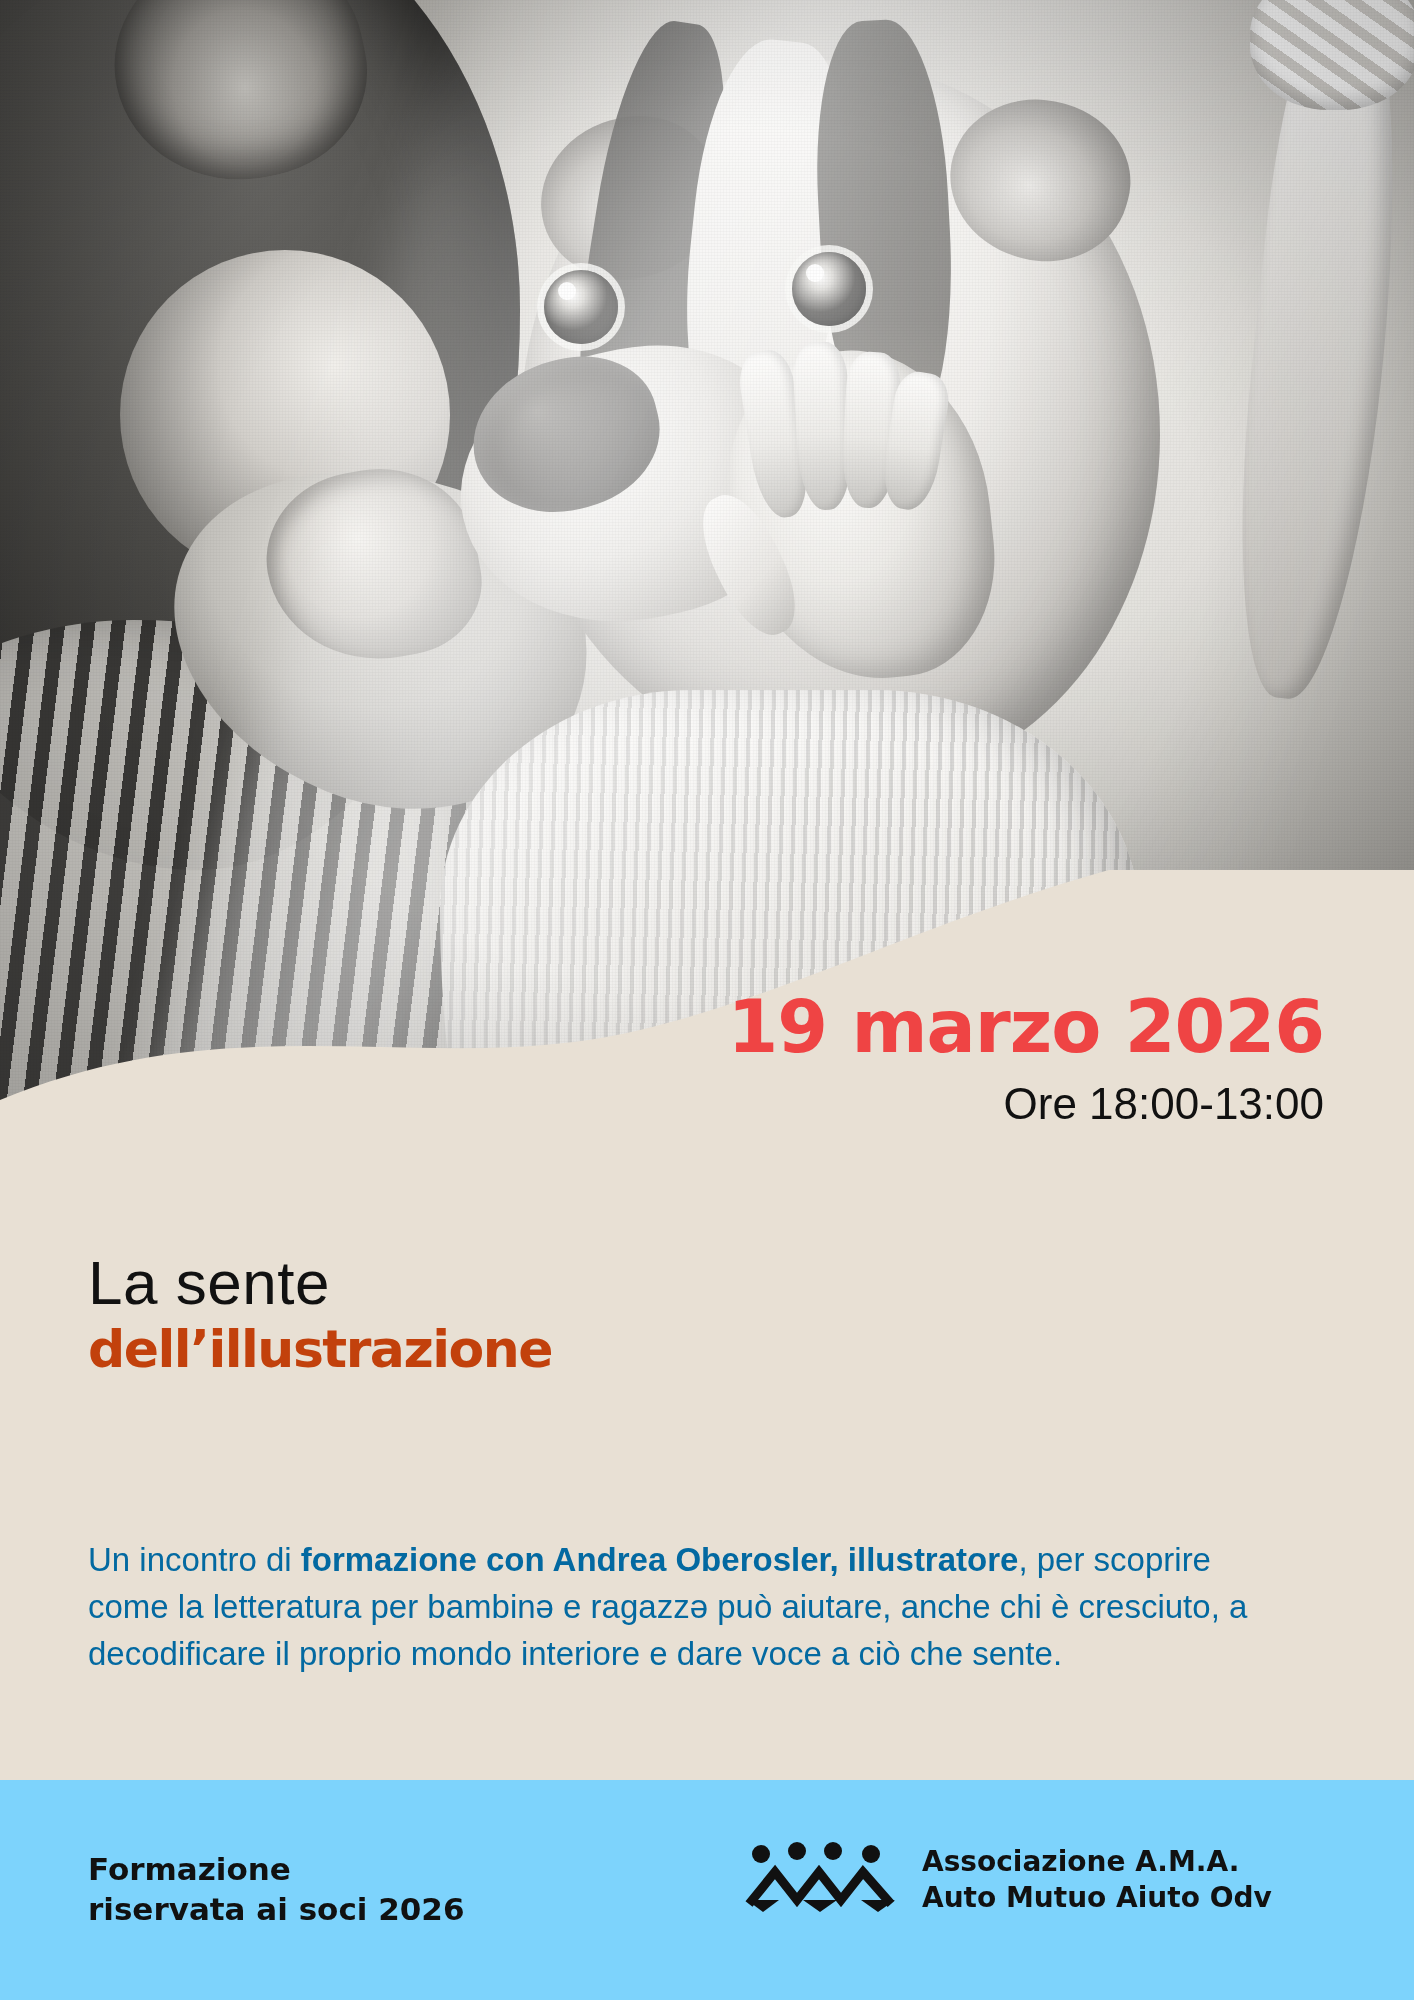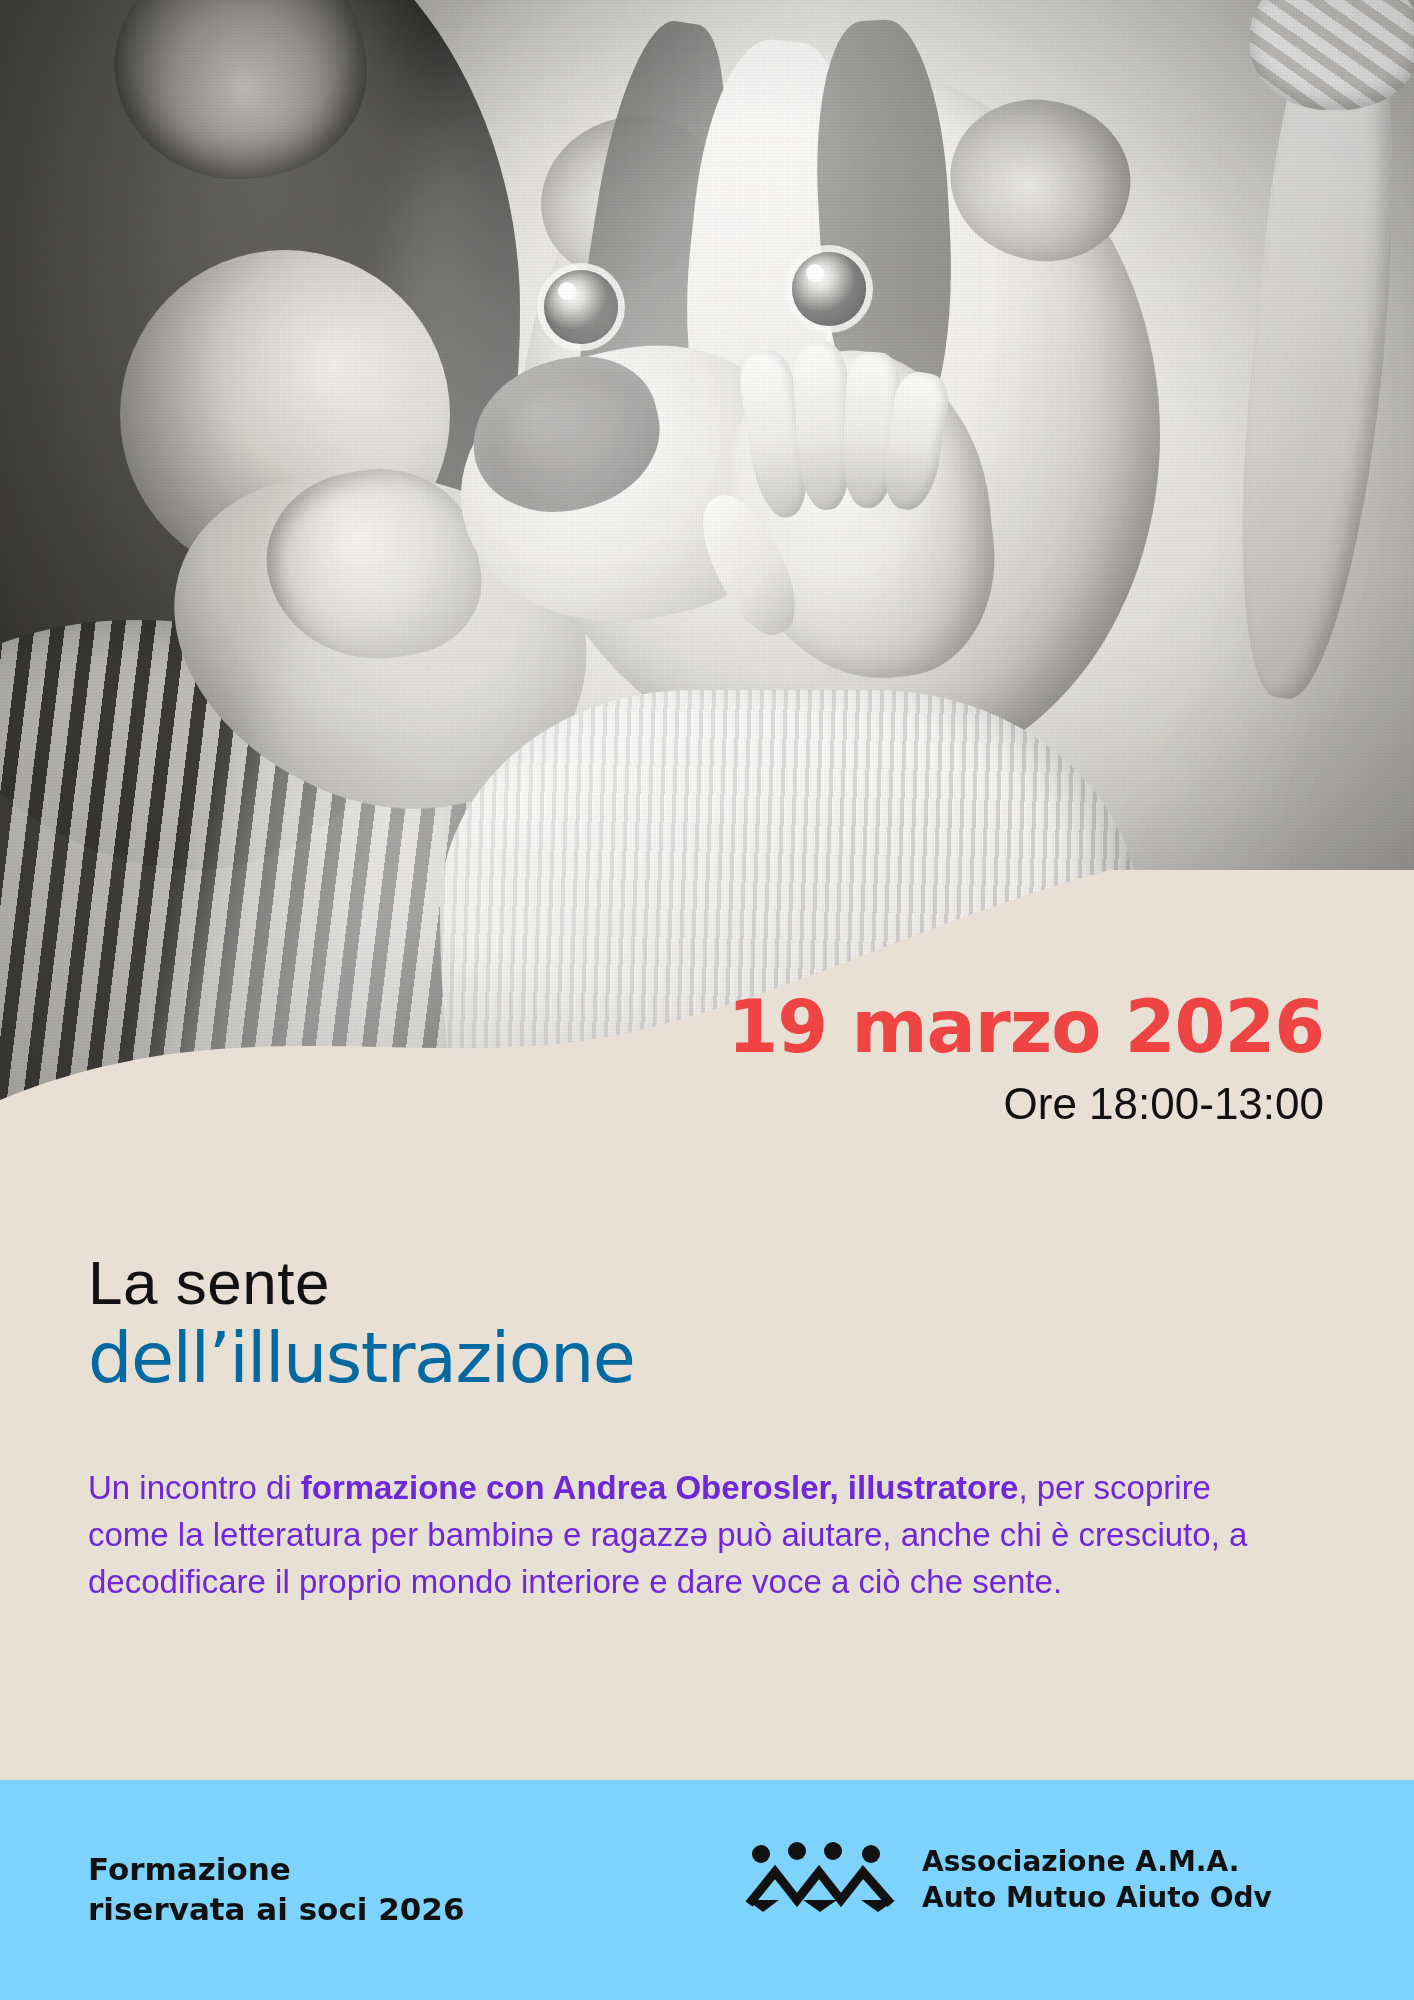--- a/index.html
+++ b/index.html
@@ -331,38 +331,38 @@
   .title-line1 {
     font-family: "Liberation Sans", sans-serif;
     font-weight: 400;
     font-size: 62px;
     letter-spacing: .5px;
     line-height: 1;
     color: #111111;
   }
   .title-line2 {
     font-family: "DejaVu Sans", sans-serif;
-    font-weight: 400;
-    font-size: 70px;
+    font-weight: 700;
+    font-size: 52px;
     letter-spacing: -1.5px;
     line-height: 1.05;
     margin-top: 8px;
-    color: #0369a1;
+    color: #c2410c;
   }
 
   
   .body-text {
     position: absolute;
     left: 88px;
-    top: 1432px;
+    top: 1504px;
     width: 1160px;
     font-family: "Liberation Sans", sans-serif;
     font-size: 33px;
     line-height: 1.42;
-    color: #6d28d9;
+    color: #0369a1;
     z-index: 5;
   }
   .body-text b { font-weight: 700; }
 
   
   .footer {
     position: absolute;
     left: 0;
     top: 1780px;
     width: 1414px;

